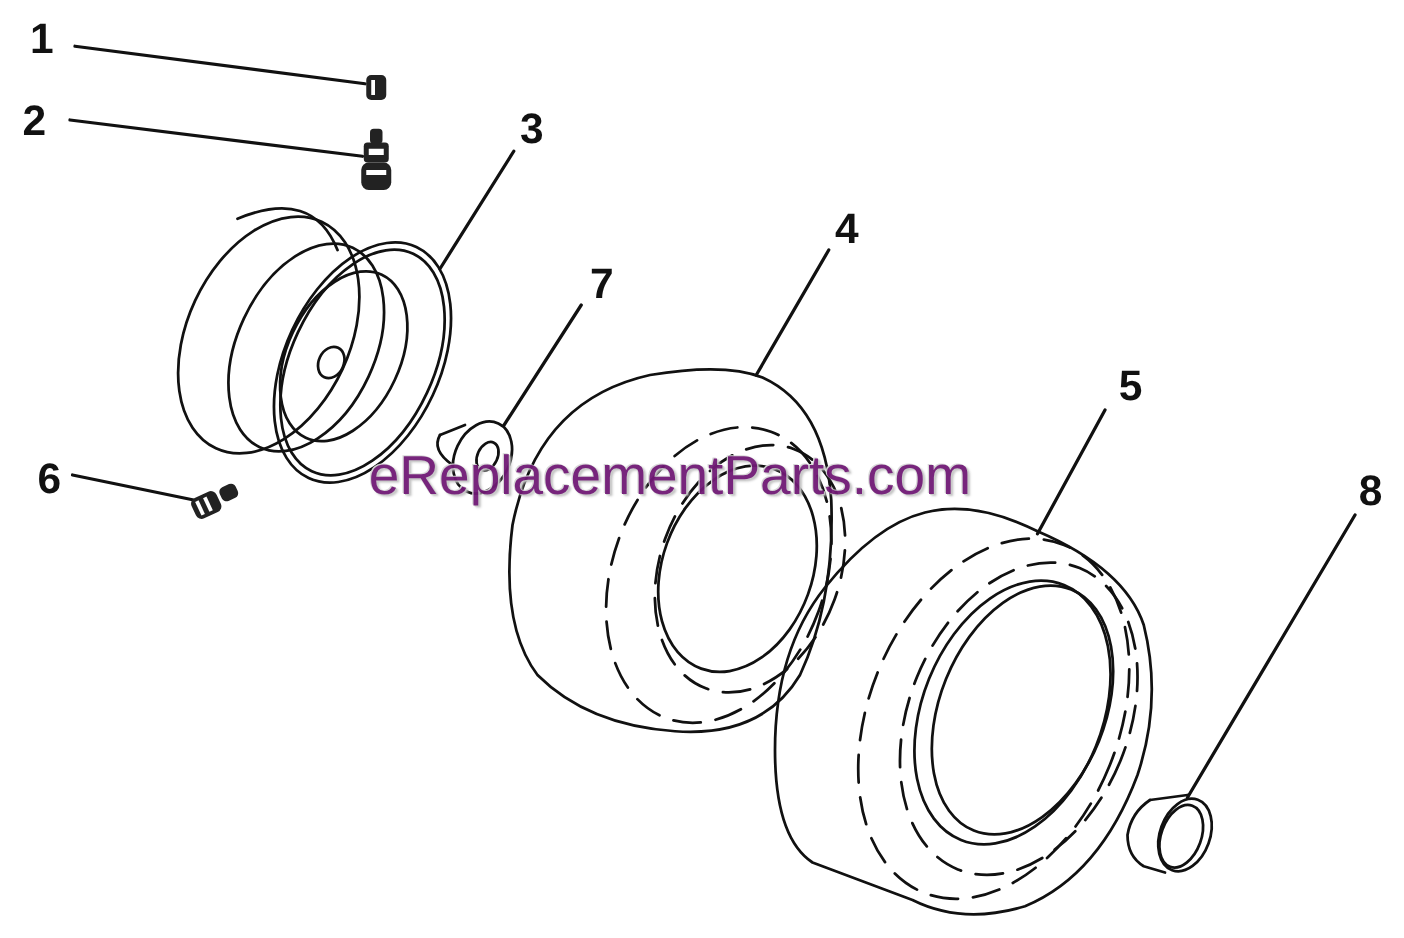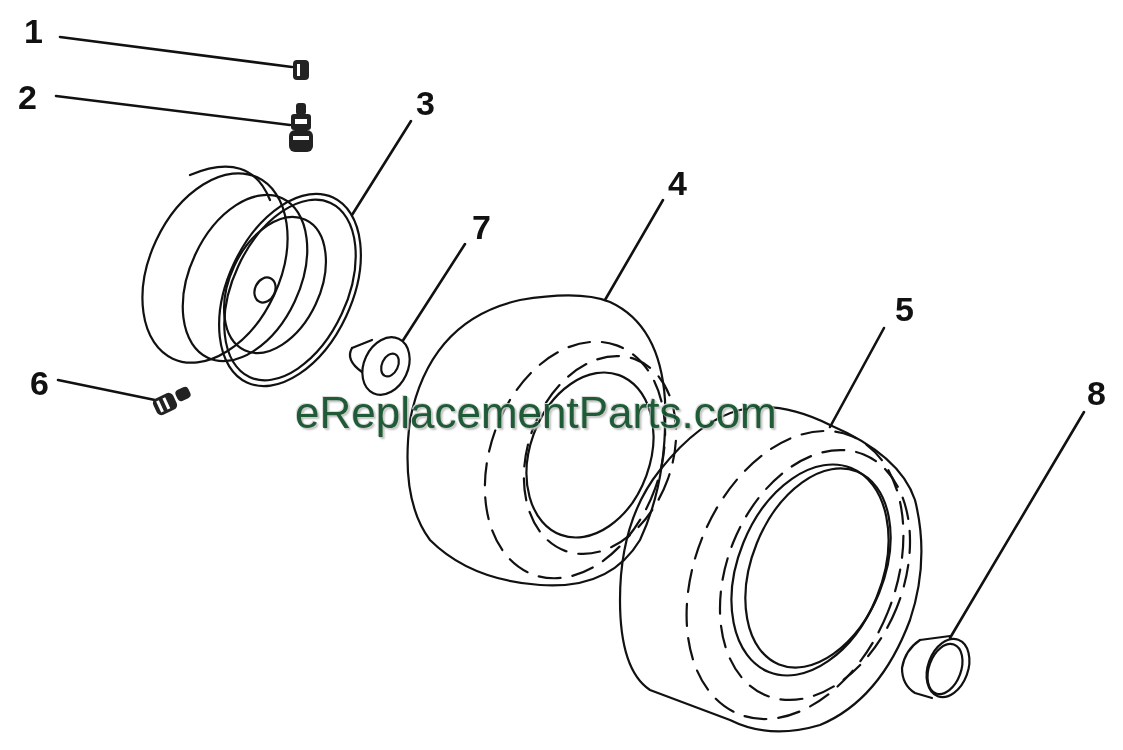--- a/index.html
+++ b/index.html
@@ -1,20 +1,20 @@
 <!DOCTYPE html>
 <html><head>
 <meta charset="utf-8">
 <style>
   html, body { margin: 0; padding: 0; background: #ffffff; }
   body { width: 1123px; height: 750px; overflow: hidden; position: relative; font-family: "Liberation Sans", sans-serif; }
   #diagram { position: absolute; left: 0; top: 0; width: 1123px; height: 750px; }
   .lbl { position: absolute; font-family: "Liberation Sans", sans-serif; font-weight: bold; font-size: 34px; color: #111; line-height: 1; }
-  .watermark { position: absolute; left: 295px; top: 356px; font-family: "Liberation Sans", sans-serif; font-size: 44px; color: #14532d;
-    text-shadow: 1px 1px 0 #c8c8c8, -1px -1px 0 #d8d8d8, 2px 2px 2px #bdbdbd; letter-spacing: 0px; opacity: 0.95; margin-top: 32px; }
+  .watermark { position: absolute; left: 295px; top: 356px; font-family: "Liberation Sans", sans-serif; font-size: 44px; color: #701a75;
+    text-shadow: 1px 1px 0 #c8c8c8, -1px -1px 0 #d8d8d8, 2px 2px 2px #bdbdbd; letter-spacing: 0px; opacity: 0.95; }
   svg .ink { stroke: #111; fill: none; stroke-width: 2.2; stroke-linecap: round; stroke-linejoin: round; }
   svg .leader { stroke: #111; stroke-width: 2.6; fill: none; stroke-linecap: round; }
   svg .dash { stroke: #111; fill: none; stroke-width: 2.2; stroke-dasharray: 22 12; stroke-linecap: round; }
   svg .fillw { fill: #fff; }
 </style>
 </head>
 <body>
 
 <div id="diagram">
   <svg width="1123" height="750" viewBox="0 0 1123 750">

